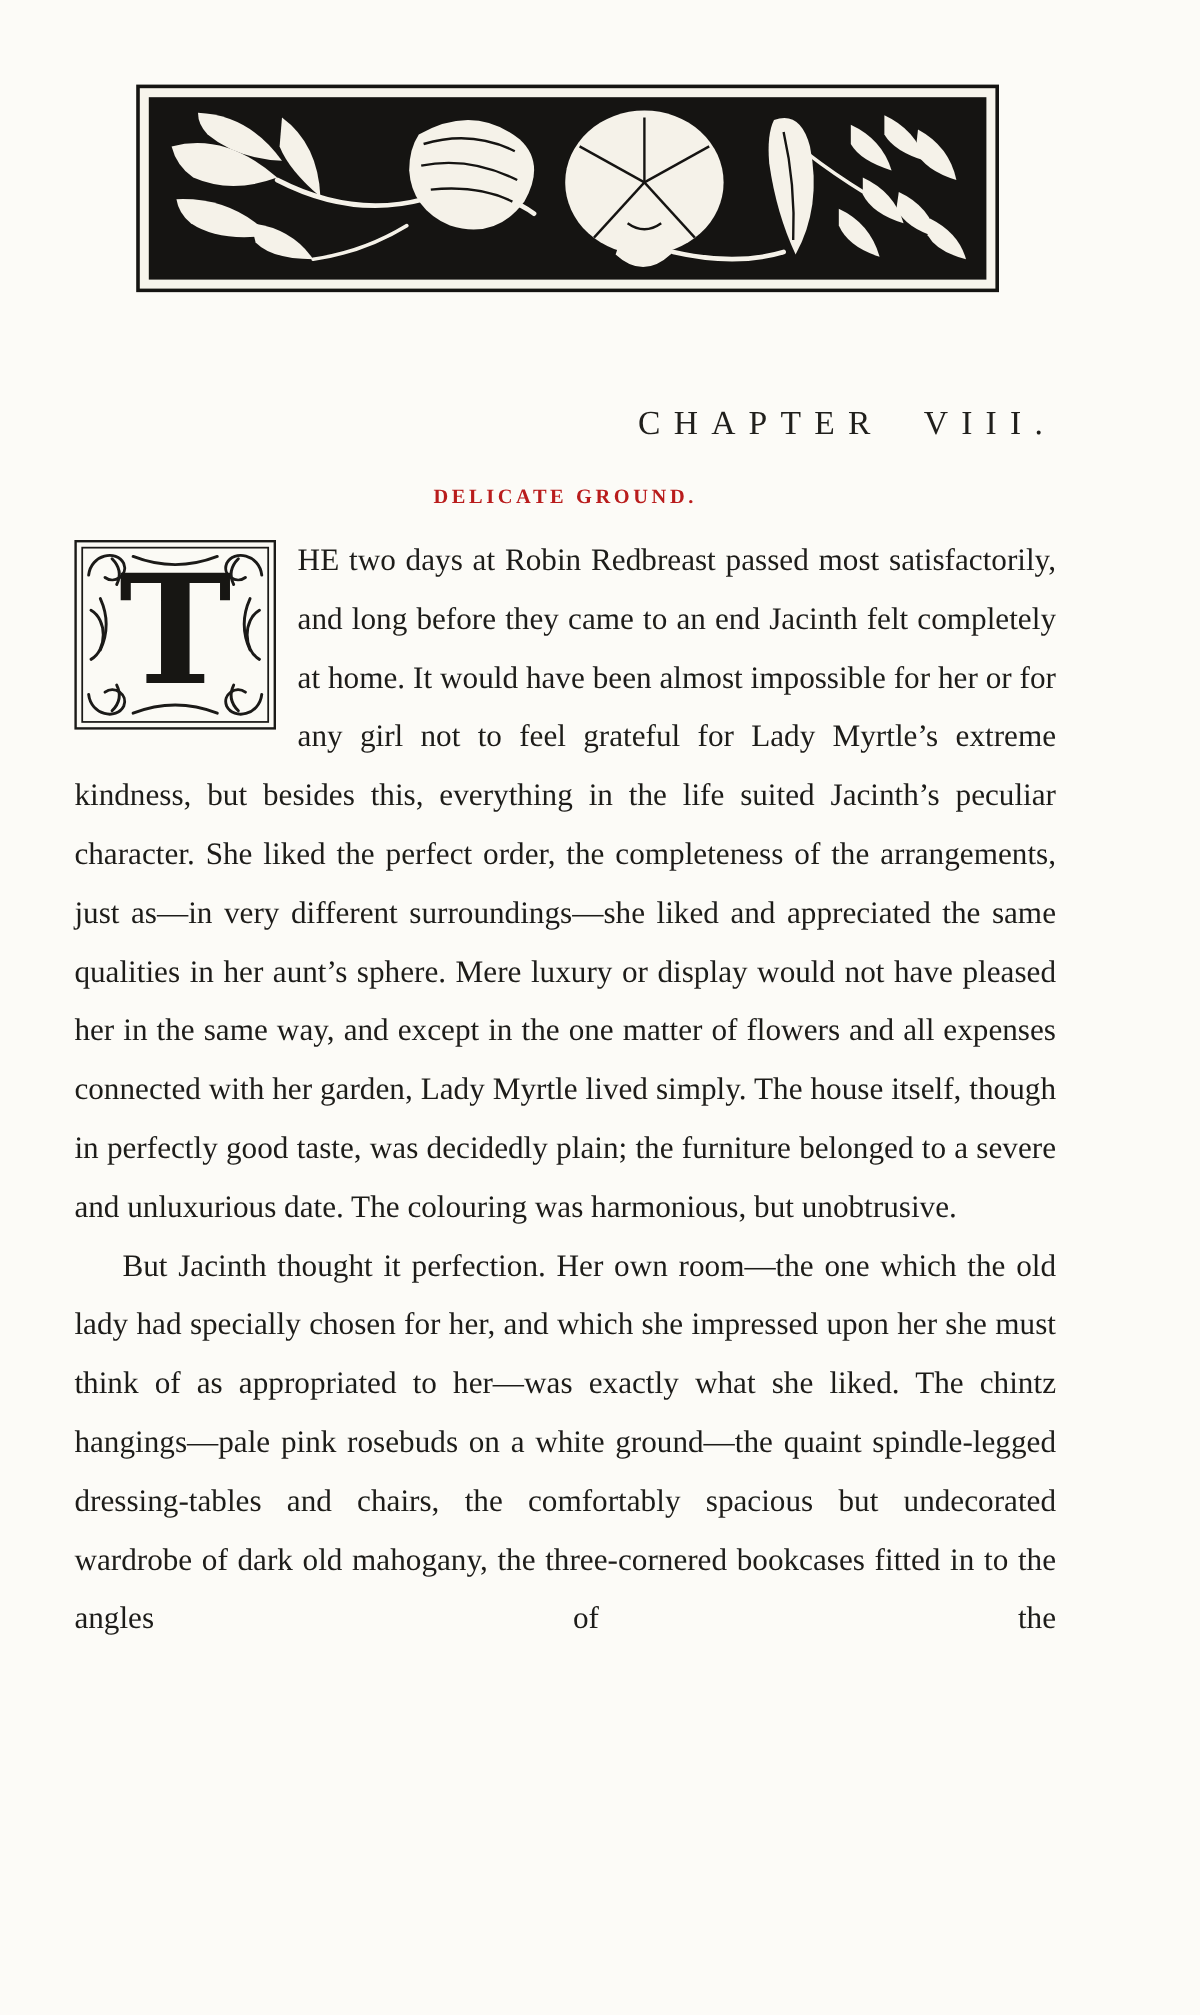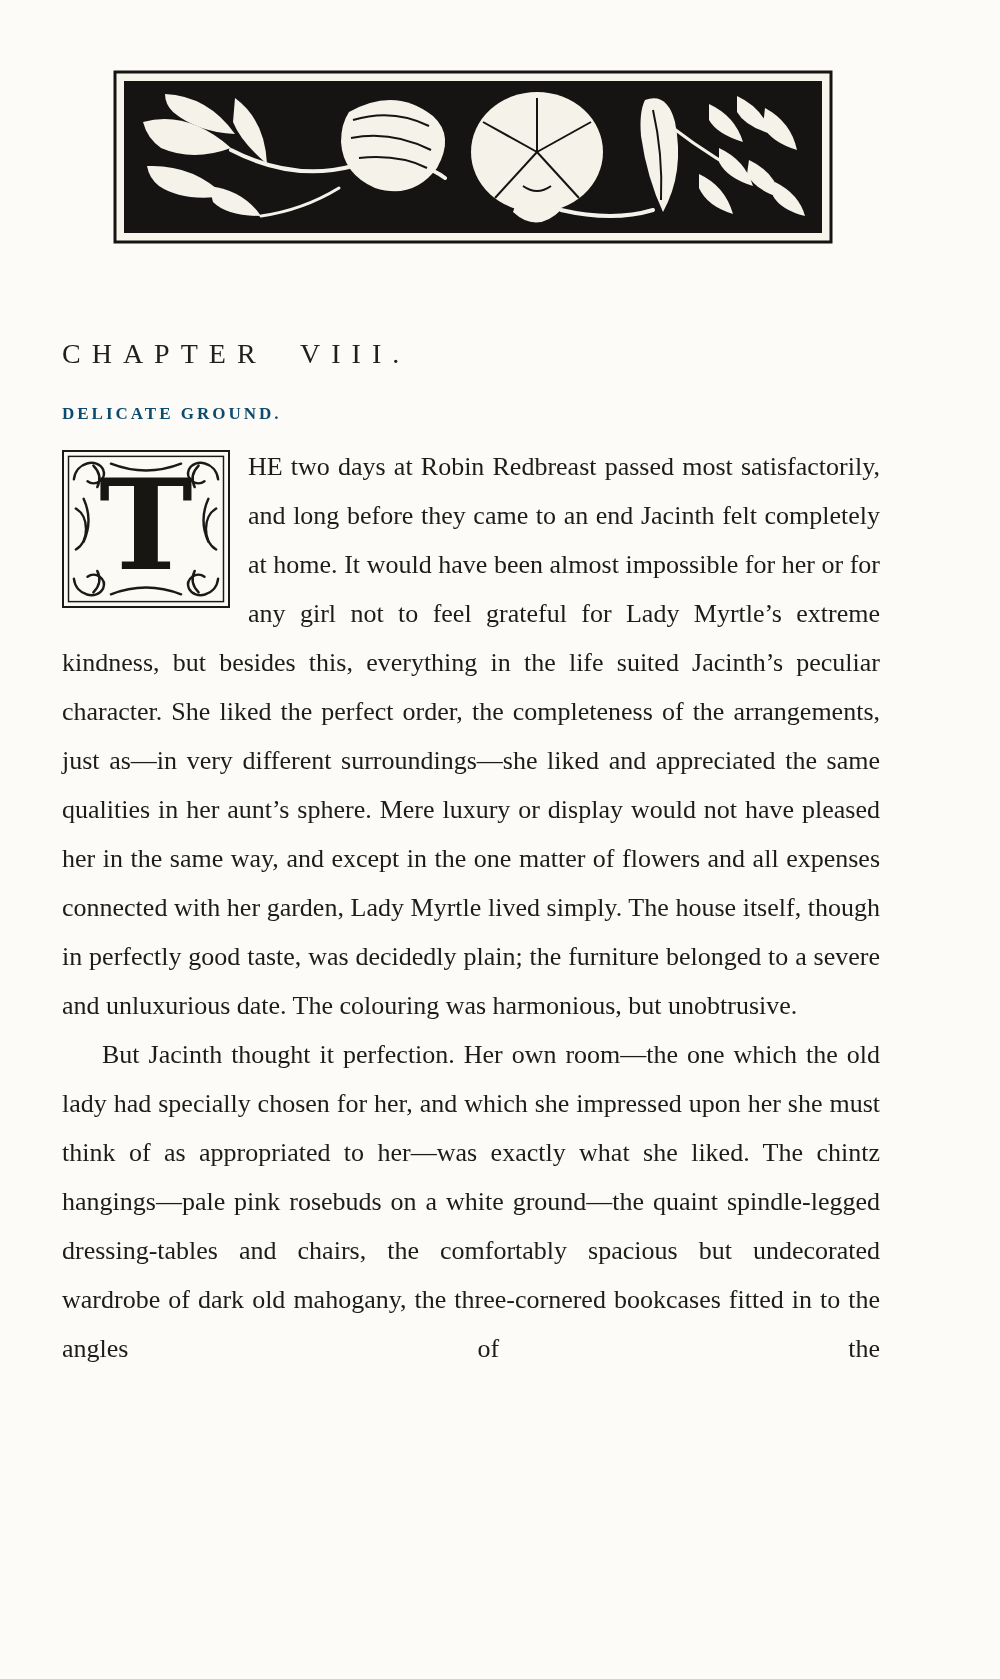--- a/index.html
+++ b/index.html
@@ -30,36 +30,37 @@
     height: 174px;
   }
   .ornament-wrap svg { display: block; }
 
   
   .chapter-title {
     position: absolute;
     top: 338px;
     left: 62px;
     width: 818px;
-    text-align: left;
+    text-align: right;
     font-size: 28px;
     font-weight: normal;
     letter-spacing: 11px;
     word-spacing: 16px;
     color: #201f1c;
   }
   .chapter-subtitle {
     position: absolute;
     top: 404px;
     left: 62px;
     width: 818px;
+    text-align: center;
     font-size: 17px;
     font-weight: bold;
     letter-spacing: 3px;
-    color: #0c4a6e;
+    color: #b91c1c;
   }
 
   
   .body-text {
     position: absolute;
     top: 442px;
     left: 62px;
     width: 818px;
     font-size: 26px;
     line-height: 49px;

